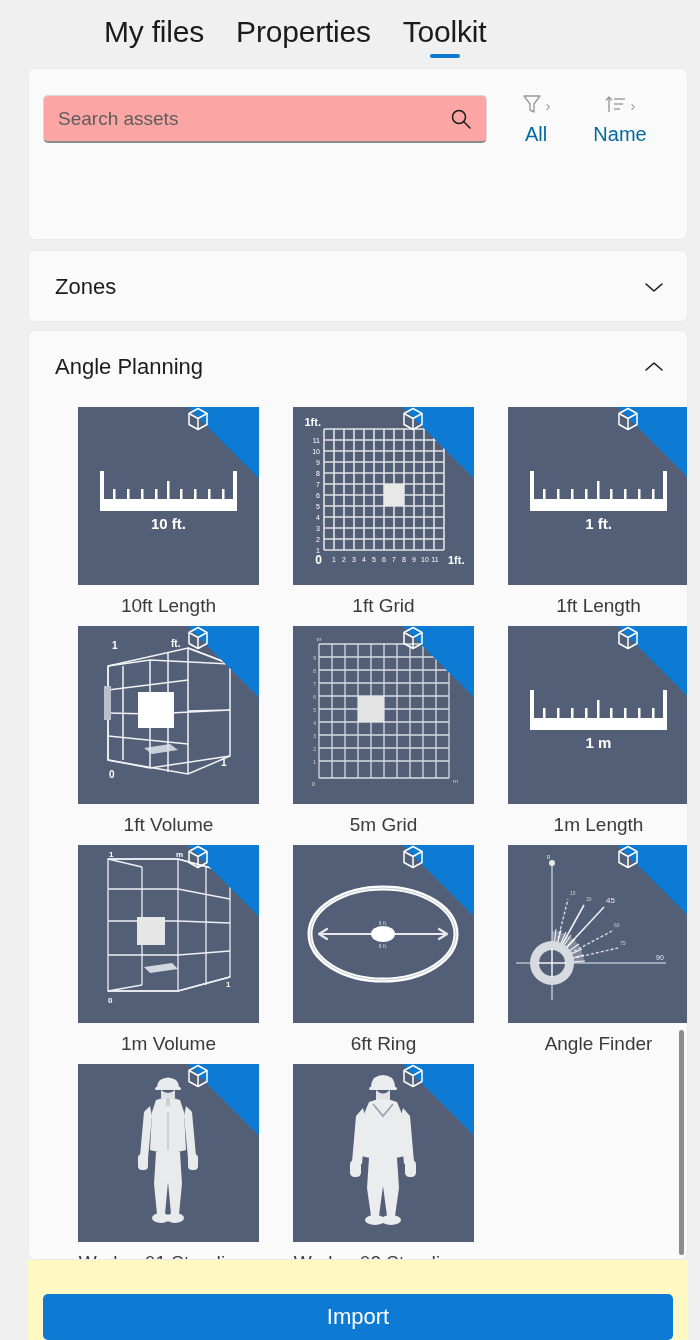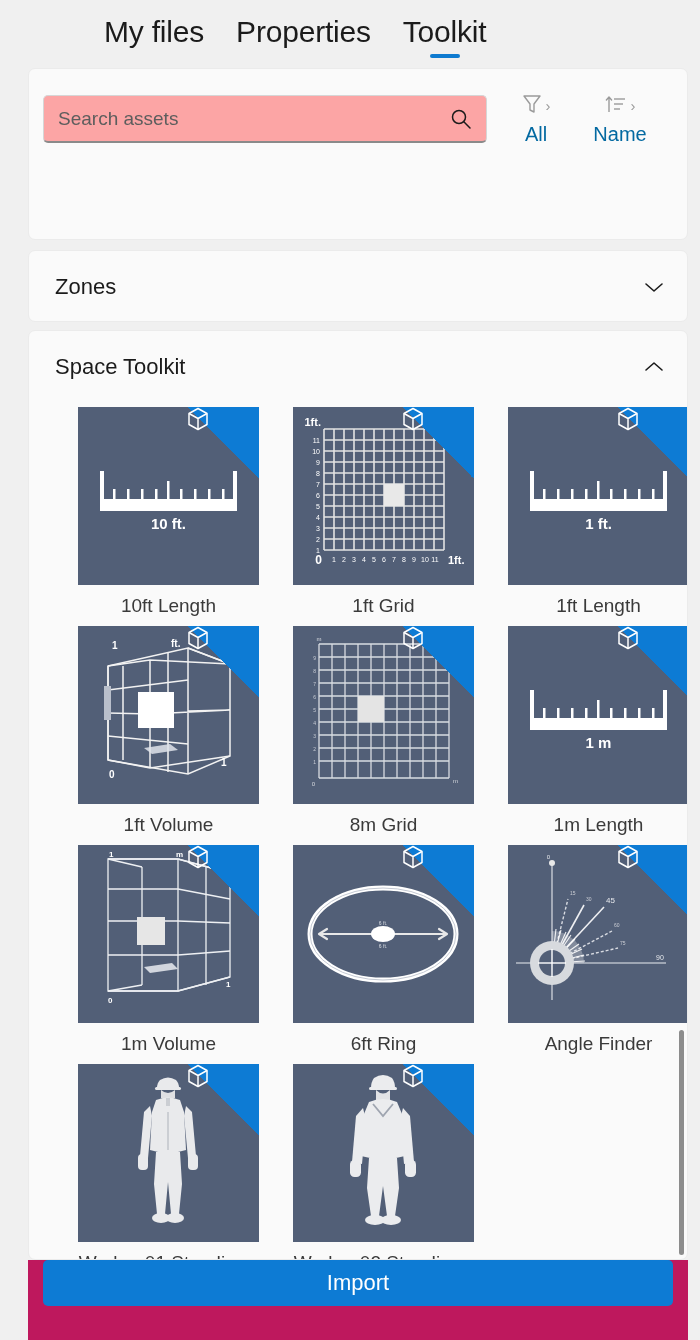--- a/index.html
+++ b/index.html
@@ -90,21 +90,21 @@
     position: absolute; left: 676px; top: 340px; width: 10px; height: 915px;
   }
   .scrollbar-thumb {
     position: absolute; left: 3px; top: 690px; width: 5px; height: 225px;
     background: #8c8c8c; border-radius: 3px;
   }
 
   
   .footer {
     position: absolute; left: 28px; top: 1260px; width: 660px; height: 80px;
-    background: #be185d; display: flex; align-items: flex-start; justify-content: center;
+    background: #fef9c3; display: flex; align-items: flex-end; justify-content: center;
   }
   .import-btn {
     width: 630px; height: 46px; background: #0d7bd4; border: none; border-radius: 5px;
     color: #ffffff; font-size: 22px; font-family: "Liberation Sans", sans-serif;
     cursor: pointer; display: flex; align-items: center; justify-content: center;
   }
 </style>
 </head>
 <body>
 
@@ -175,21 +175,21 @@
       <span class="chev">
         <svg width="22" height="14" viewBox="0 0 22 14">
           <path d="M3 4 L11 11 L19 4" fill="none" stroke="#1b1b1b" stroke-width="1.6" stroke-linecap="round" stroke-linejoin="round"></path>
         </svg>
       </span>
     </div>
   </div>
 
   <div class="card card-space">
     <div class="sec-head">
-      <span class="sec-title">Space Toolkit</span>
+      <span class="sec-title">Angle Planning</span>
       <span class="chev">
         <svg width="22" height="14" viewBox="0 0 22 14">
           <path d="M3 10 L11 3 L19 10" fill="none" stroke="#1b1b1b" stroke-width="1.6" stroke-linecap="round" stroke-linejoin="round"></path>
         </svg>
       </span>
     </div>
 
     <div class="grid">
 
       <div class="asset">
@@ -389,21 +389,21 @@
             <text x="22" y="160" fill="#d6d9df" font-size="6" text-anchor="end" font-family="Liberation Sans">0</text>
             <text x="160" y="157" fill="#d6d9df" font-size="6" font-family="Liberation Sans">m</text>
           </svg>
           <span class="badge">
             <svg width="22" height="24" viewBox="0 0 22 24">
               <path d="M11 1.5 L20 6.5 V17.5 L11 22.5 L2 17.5 V6.5 Z" fill="none" stroke="#fff" stroke-width="1.5" stroke-linejoin="round"></path>
               <path d="M2 6.5 L11 11.5 L20 6.5 M11 11.5 V22.5" fill="none" stroke="#fff" stroke-width="1.5" stroke-linejoin="round"></path>
             </svg>
           </span>
         </div>
-        <div class="asset-label">8m Grid</div>
+        <div class="asset-label">5m Grid</div>
       </div>
 
       <div class="asset">
         <div class="thumb">
           <svg width="181" height="178" viewBox="0 0 181 178">
             <path d="M22 64 V98 H159 V64 H155 V92 H26 V64 Z" fill="#ffffff"></path>
             <rect x="22" y="92" width="137" height="12" fill="#ffffff"></rect>
             <g fill="#ffffff">
               <rect x="35" y="82" width="2.5" height="10"></rect>
                 <rect x="49" y="82" width="2.5" height="10"></rect>

